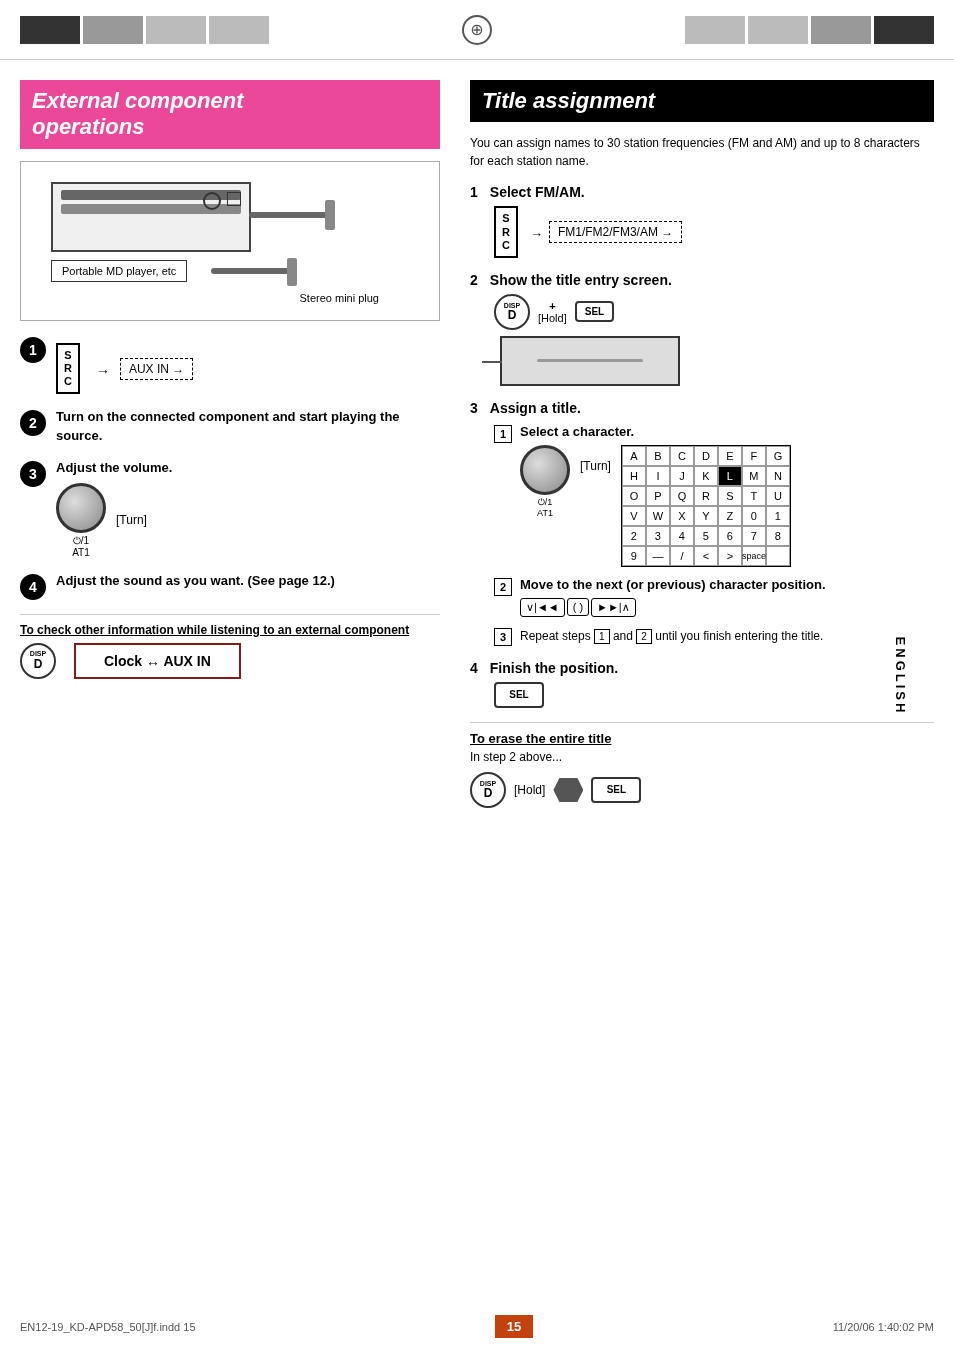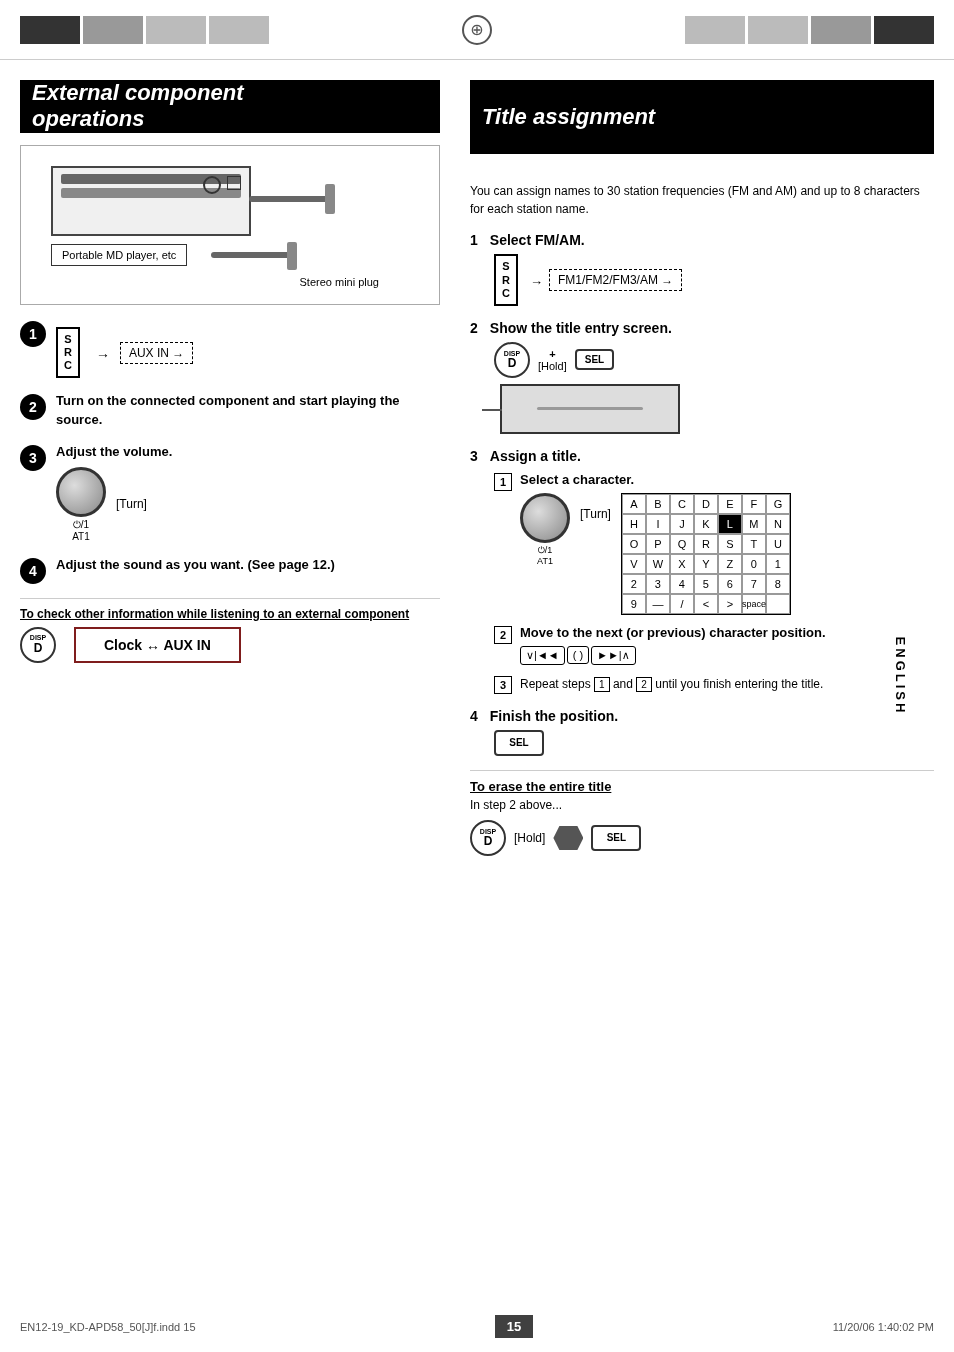--- a/index.html
+++ b/index.html
@@ -67,37 +67,37 @@
       flex-shrink: 0;
     }
 
     
     .right-col {
       flex: 1;
     }
 
     
     .section-header {
-      background: #000000;
+      background: #ec4899;
       color: #fff;
-      padding: 0 12px;
+      padding: 8px 12px;
       margin-bottom: 12px;
     }
     .section-header h2 {
       font-size: 22px;
       font-style: italic;
       font-weight: bold;
       line-height: 1.2;
     }
 
     .section-header-right {
       background: #000;
       color: #fff;
-      padding: 24px 12px;
-      margin-bottom: 28px;
+      padding: 8px 12px;
+      margin-bottom: 12px;
     }
     .section-header-right h2 {
       font-size: 22px;
       font-style: italic;
       font-weight: bold;
       line-height: 1.2;
     }
 
     .intro-text {
       font-size: 12px;
@@ -340,21 +340,21 @@
       left: 20px;
       right: 20px;
       display: flex;
       justify-content: space-between;
       align-items: center;
       font-size: 11px;
       color: #555;
     }
 
     .page-num-box {
-      background: #404040;
+      background: #c2410c;
       color: #fff;
       padding: 4px 12px;
       font-size: 13px;
       font-weight: bold;
     }
 
     
     .english-vertical {
       position: absolute;
       right: 14px;

